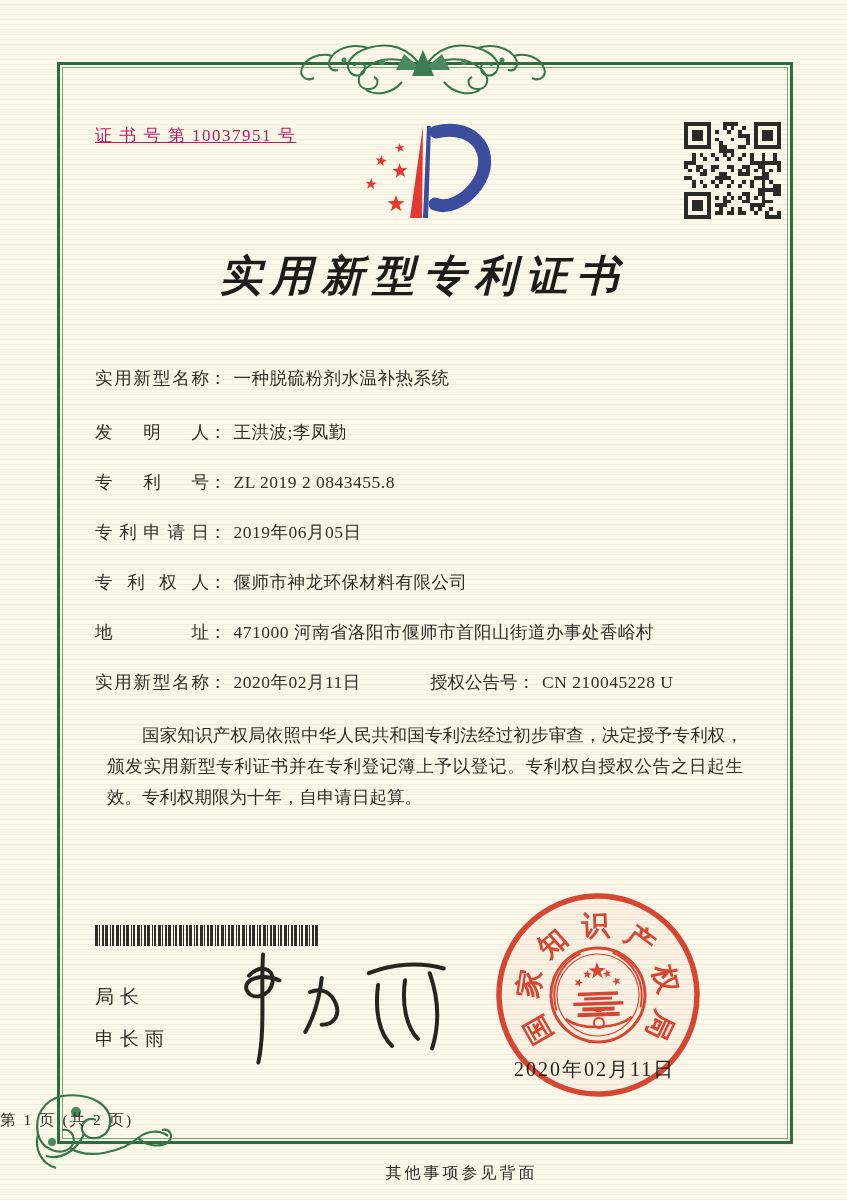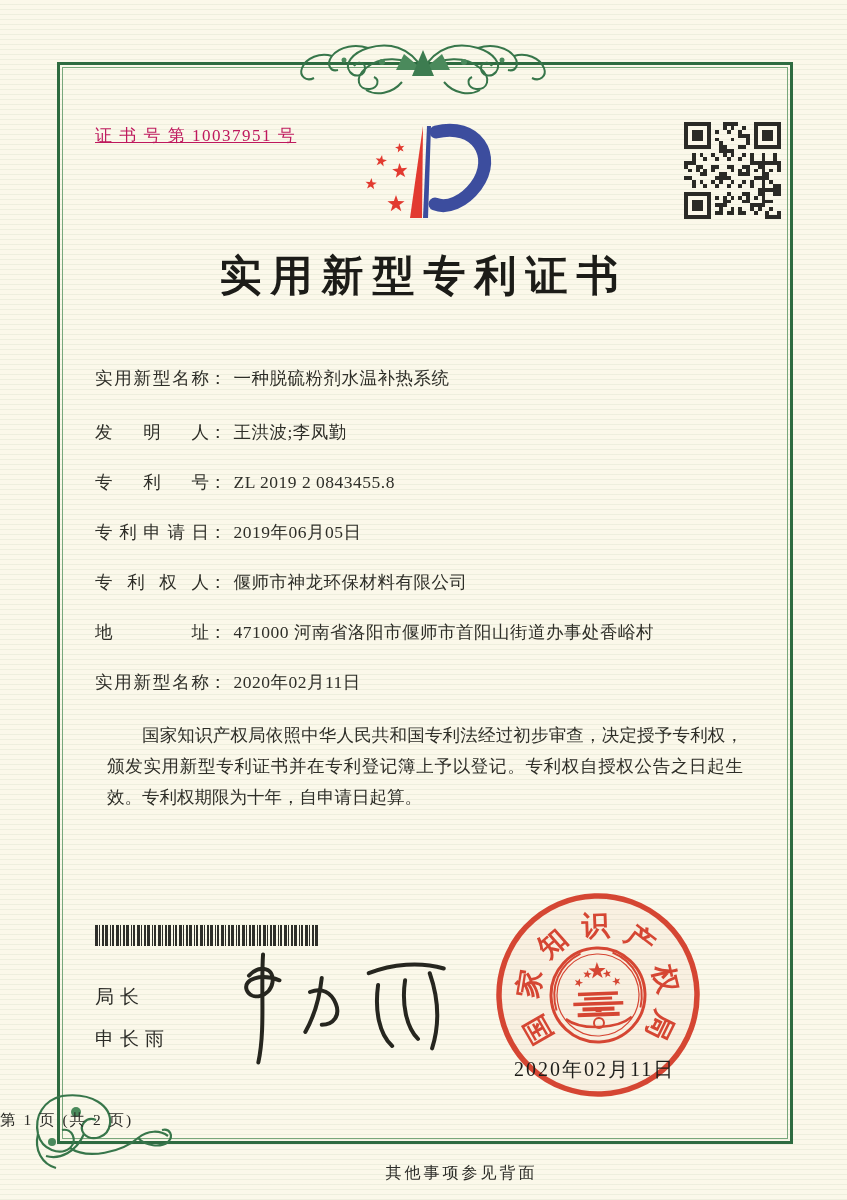--- a/index.html
+++ b/index.html
@@ -18,21 +18,21 @@
   .frame-inner{
     position:absolute;inset:2px;border:1px solid #79a77c;
   }
   .cert-no{
     position:absolute;left:95px;top:124px;font-size:17px;letter-spacing:1.5px;color:#be185d;text-decoration:underline;
   }
   .logo{position:absolute;left:348px;top:110px;width:152px;height:130px;}
   .qr{position:absolute;left:684px;top:122px;width:97px;height:97px;}
   .title{
     position:absolute;left:0;top:248px;width:100%;text-align:center;
-    font-size:42px;font-weight:bold;letter-spacing:9px;color:#1c1c18;
+    font-size:42px;font-weight:bold;letter-spacing:9px;color:#1c1c18;font-style:italic;
   }
   .field-row{position:absolute;left:95px;width:660px;font-size:17.5px;color:#2e2e28;}
   .flabel{display:inline-block;width:114px;text-align:justify;text-align-last:justify;vertical-align:top;}
   .fcolon{display:inline-block;margin-right:7px;}
   .fvalue{letter-spacing:0.5px;}
   .pair2{position:absolute;left:335px;top:0;}
   .body-text{position:absolute;left:95px;top:708px;width:660px;}
   .body-text p{
     margin:12px;font-size:17.5px;line-height:31px;text-indent:2em;text-align:justify;color:#2e2e28;
   }
@@ -296,20 +296,23 @@
   <span class="flabel">专利申请日</span><span class="fcolon">：</span><span class="fvalue">2019年06月05日</span>
 </div>
 <div class="field-row" style="top:570px">
   <span class="flabel">专利权人</span><span class="fcolon">：</span><span class="fvalue">偃师市神龙环保材料有限公司</span>
 </div>
 <div class="field-row" style="top:620px">
   <span class="flabel">地址</span><span class="fcolon">：</span><span class="fvalue">471000 河南省洛阳市偃师市首阳山街道办事处香峪村</span>
 </div>
 <div class="field-row" style="top:670px">
   <span class="flabel">实用新型名称</span><span class="fcolon">：</span><span class="fvalue">2020年02月11日</span>
+  <span class="pair2">
+    <span>授权公告号</span><span class="fcolon">：</span><span class="fvalue">CN 210045228 U</span>
+  </span>
 </div>
 
 <div class="body-text">
   <p>国家知识产权局依照中华人民共和国专利法经过初步审查，决定授予专利权，颁发实用新型专利证书并在专利登记簿上予以登记。专利权自授权公告之日起生效。专利权期限为十年，自申请日起算。</p>
 </div>
 
 <svg class="barcode" viewBox="0 0 228 21" preserveAspectRatio="none" shape-rendering="crispEdges">
     <rect x="0" y="0" width="3" height="21" fill="#2e2e2a"></rect>
     <rect x="4" y="0" width="1" height="21" fill="#2e2e2a"></rect>
     <rect x="7" y="0" width="2" height="21" fill="#2e2e2a"></rect>

